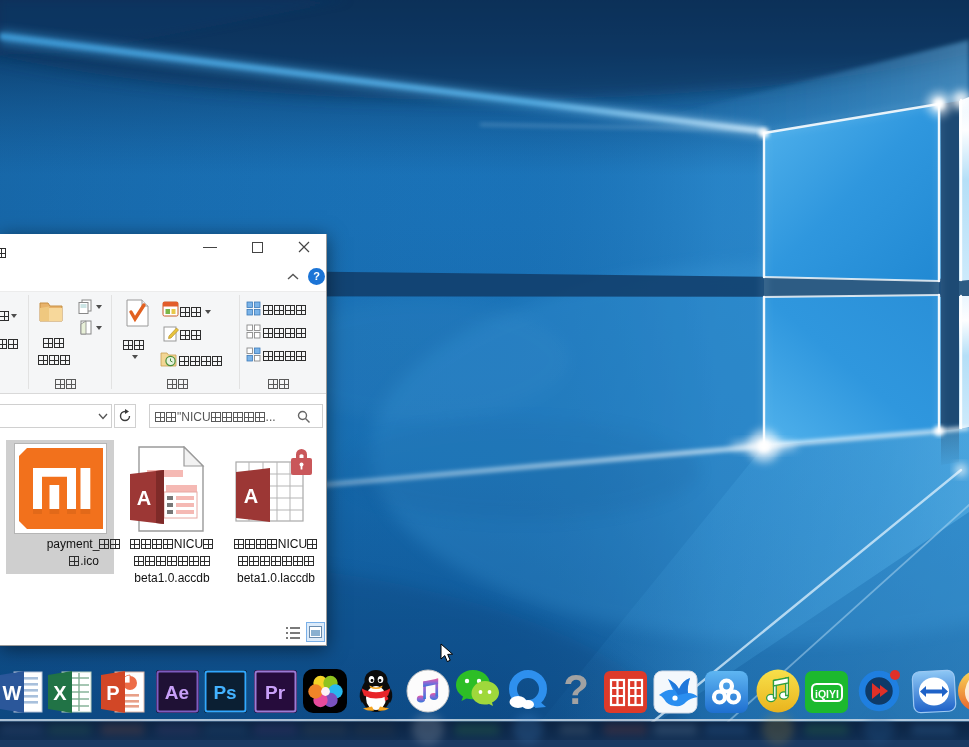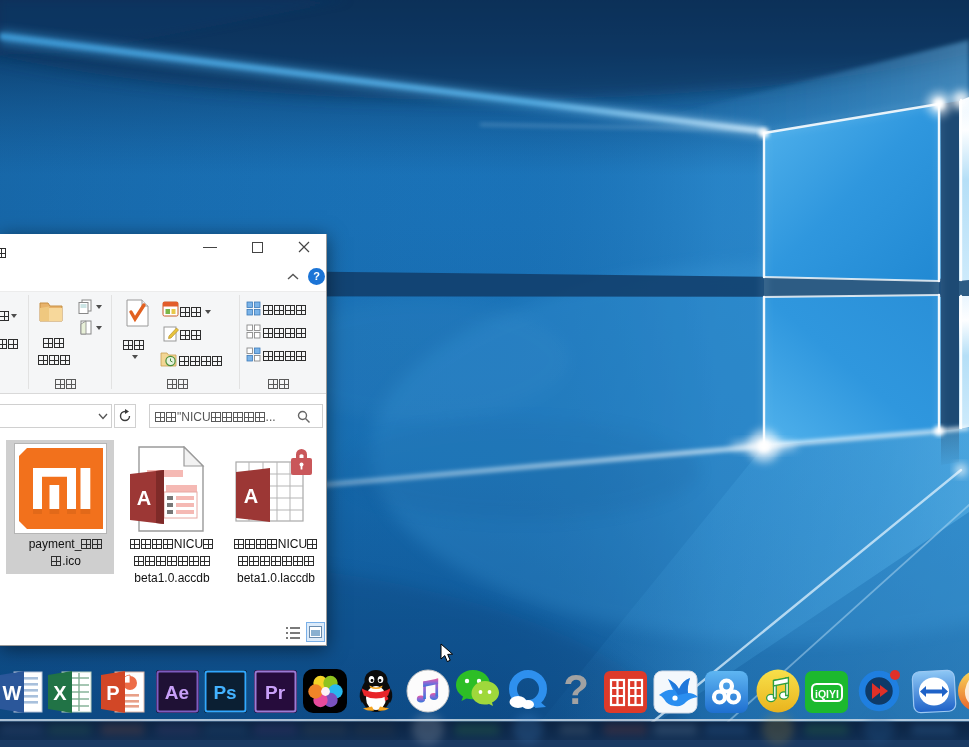--- a/index.html
+++ b/index.html
@@ -533,21 +533,21 @@
     <rect x="30.5" y="37" width="9.7" height="24"></rect>
     <rect x="61.5" y="20" width="9.8" height="41"></rect>
    </g>
    <g fill="#c05a14" opacity=".3">
     <rect x="14" y="61" width="9" height="5"></rect>
             <rect x="30.5" y="61" width="9.7" height="5"></rect>
     <rect x="48" y="61" width="9" height="5"></rect>
             <rect x="61.5" y="61" width="9.8" height="5"></rect>
    </g>
   </svg>
-  <div class="label" style="left:6px;top:104px;width:120px">payment_<i class="h"></i><i class="h"></i><br><i class="h"></i>.ico</div>
+  <div class="label" style="left:24px;top:104px;width:120px">payment_<i class="h"></i><i class="h"></i><br><i class="h"></i>.ico</div>
 
   <svg class="abs" width="86" height="86" viewBox="0 0 86 86" style="left:128px;top:14px">
    <path d="M11,1 L56,1 L75,20 L75,85 L11,85 Z" fill="#fff" stroke="#9a9a9a" stroke-width="1.4"></path>
    <path d="M56,1 L56,20 L75,20 Z" fill="#f2f2f2" stroke="#9a9a9a" stroke-width="1.2"></path>
    <rect x="19" y="24" width="36" height="7" fill="#f5b9b4"></rect>
    <rect x="38" y="39" width="31" height="7" fill="#f5b9b4"></rect>
    <rect x="36" y="46" width="33" height="26" fill="#fff" stroke="#e8a8a2"></rect>
    <rect x="39" y="50" width="6" height="4" fill="#777"></rect>
           <rect x="48" y="50" width="18" height="4" fill="#f5b9b4"></rect>
    <rect x="39" y="57" width="6" height="4" fill="#777"></rect>

